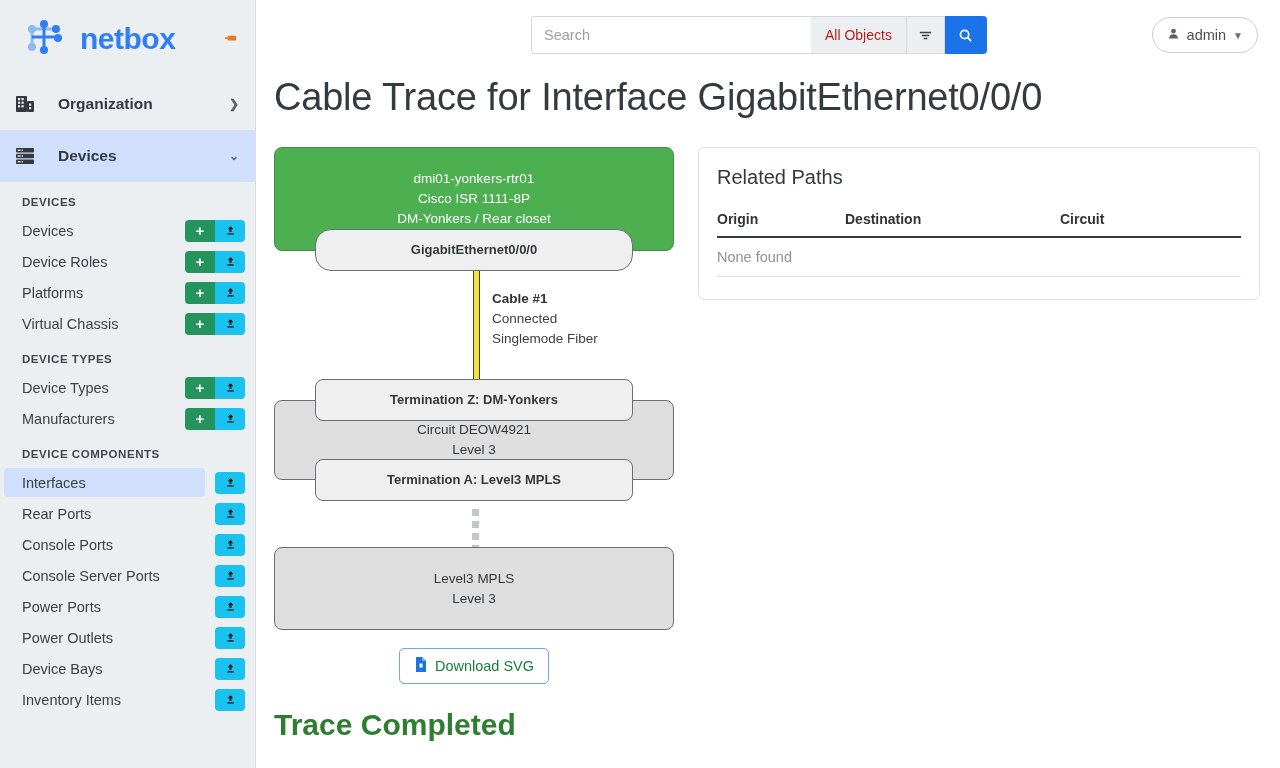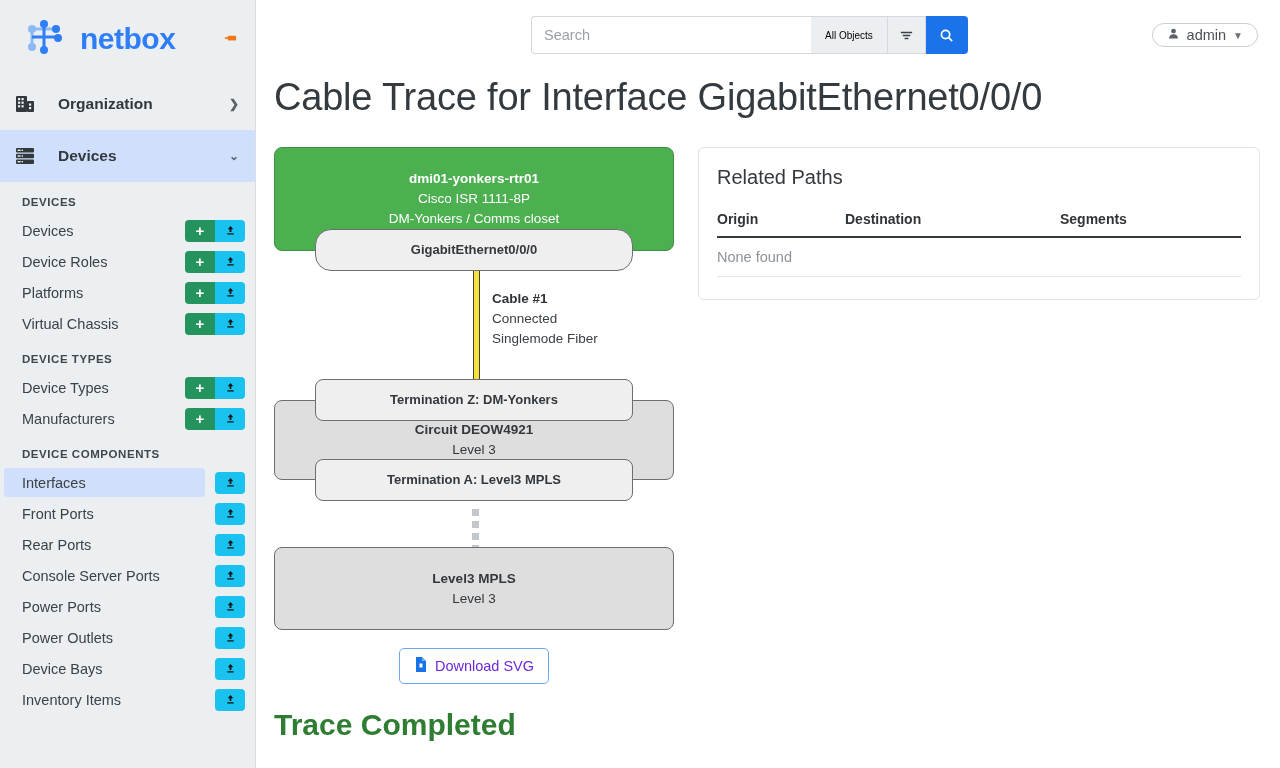--- a/index.html
+++ b/index.html
@@ -81,54 +81,54 @@
   .search-input {
     width: 280px; height: 38px; border: 1px solid #d5d9dd; border-right: none;
     border-radius: 4px 0 0 4px; padding: 0 12px; font-size: 14.5px;
     font-family: "Liberation Sans", sans-serif; color: #3c4145;
     background: #fff; outline: none;
   }
   .search-input::placeholder { color: #9aa0a6; }
   .search-scope {
     display: flex; align-items: center; padding: 12px 14px; height: 38px;
     background: #eceff1; border: 1px solid #d5d9dd; border-left: none;
-    font-size: 10px; color: #000000; cursor: pointer; white-space: nowrap;
+    font-size: 14px; color: #b91c1c; cursor: pointer; white-space: nowrap;
   }
   .search-filter {
     display: flex; align-items: center; justify-content: center; width: 38px; height: 38px;
     background: #eceff1; border: 1px solid #d5d9dd; border-left: none;
     cursor: pointer; color: #3c4145;
   }
   .search-go {
     display: flex; align-items: center; justify-content: center;
     width: 42px; height: 38px; background: #1a73e8; cursor: pointer;
     border-radius: 0 4px 4px 0; color: #fff;
   }
   .user-btn {
-    display: flex; align-items: center; gap: 7px; height: 24px;
+    display: flex; align-items: center; gap: 7px; height: 36px;
     padding: 8px 14px; border: 1px solid #c9ced3; border-radius: 18px;
     font-size: 14.5px; color: #4a5057; cursor: pointer; background: #fff;
     margin-left: auto;
   }
   .user-btn .caret { font-size: 10px; color: #6b7177; }
 
   .page-title {
     font-size: 38px; font-weight: 400; color: #333a40;
     padding: 6px 0 0 18px; letter-spacing: -0.2px;
   }
 
   .content { display: flex; padding: 28px 20px 0 18px; gap: 24px; }
   .trace-col { width: 400px; flex: 0 0 400px; position: relative; }
   .side-col { flex: 1; padding-top: 0px; }
   .node {
     position: relative; border-radius: 8px; text-align: center;
     border: 1px solid #55585c; display: flex; flex-direction: column;
     justify-content: center; align-items: center;
   }
-  .node .n-title { font-size: 13.5px; font-weight: 700; line-height: 20px; }
+  .node .n-title { font-size: 13.5px; font-weight: 400; line-height: 20px; }
   .node .n-sub { font-size: 13.5px; font-weight: 400; line-height: 20px; }
 
   .node-device {
     height: 104px; background: #4caf50; color: #ffffff;
     border-color: #3f8f43; width: 400px;
   }
   .node-term {
     height: 42px; background: #efefef; color: #33383d;
     width: 318px; margin: 0 auto; border-color: #6b6e72;
     position: relative; z-index: 3;
@@ -157,21 +157,21 @@
 
   .dot-seg { height: 46px; position: relative; }
   .dot-seg .dot {
     position: absolute; left: 198px; width: 7px; height: 7px; background: #c3c7cb;
   }
 
   .dl-wrap { display: flex; justify-content: center; margin-top: 18px; }
   .dl-btn {
     display: inline-flex; align-items: center; gap: 7px;
     border: 1px solid #6ea8f0; border-radius: 5px; background: #fff;
-    color: #6d28d9; font-size: 14.5px; padding: 8px 14px; cursor: pointer;
+    color: #15803d; font-size: 14.5px; padding: 8px 14px; cursor: pointer;
   }
   .dl-btn svg { width: 14px; height: 15px; }
 
   .trace-status {
     text-align: left; font-size: 30px; color: #2e7d32;
     font-weight: 700; margin-top: 24px;
   }
 
   
   .card {
@@ -349,32 +349,32 @@
       <span class="btn-group">
         <span class="mini-btn imp solo">
           <svg viewBox="0 0 12 12" fill="#111">
               <path d="M6 1L9 4.5H7v3H5v-3H3L6 1z"></path>
               <rect x="2.5" y="9" width="7" height="1.4"></rect>
             </svg>
         </span>
       </span>
     </div>
     <div class="nav-row">
-      <span class="nr-label">Front Ports</span>
-      <span class="btn-group">
-        <span class="mini-btn imp solo">
-          <svg viewBox="0 0 12 12" fill="#111">
-              <path d="M6 1L9 4.5H7v3H5v-3H3L6 1z"></path>
-              <rect x="2.5" y="9" width="7" height="1.4"></rect>
-            </svg>
-        </span>
-      </span>
-    </div>
-    <div class="nav-row">
       <span class="nr-label">Rear Ports</span>
+      <span class="btn-group">
+        <span class="mini-btn imp solo">
+          <svg viewBox="0 0 12 12" fill="#111">
+              <path d="M6 1L9 4.5H7v3H5v-3H3L6 1z"></path>
+              <rect x="2.5" y="9" width="7" height="1.4"></rect>
+            </svg>
+        </span>
+      </span>
+    </div>
+    <div class="nav-row">
+      <span class="nr-label">Console Ports</span>
       <span class="btn-group">
         <span class="mini-btn imp solo">
           <svg viewBox="0 0 12 12" fill="#111">
               <path d="M6 1L9 4.5H7v3H5v-3H3L6 1z"></path>
               <rect x="2.5" y="9" width="7" height="1.4"></rect>
             </svg>
         </span>
       </span>
     </div>
     <div class="nav-row">
@@ -471,21 +471,21 @@
 
     <h1 class="page-title">Cable Trace for Interface GigabitEthernet0/0/0</h1>
 
     <div class="content">
 
       <div class="trace-col">
 
         <div class="node node-device">
           <div class="n-title">dmi01-yonkers-rtr01</div>
           <div class="n-sub">Cisco ISR 1111-8P</div>
-          <div class="n-sub">DM-Yonkers / Comms closet</div>
+          <div class="n-sub">DM-Yonkers / Rear closet</div>
         </div>
 
         <div class="node node-term overlap-up">
           <div class="n-title">GigabitEthernet0/0/0</div>
         </div>
 
         <div class="cable-seg">
           <div class="cable-line"></div>
           <div class="cable-labels">
             <div class="cl-title">Cable #1</div>
@@ -537,21 +537,21 @@
       </div>
 
       <div class="side-col">
         <div class="card">
           <div class="card-title">Related Paths</div>
           <table class="paths">
             <thead>
               <tr>
                 <th class="col-origin">Origin</th>
                 <th class="col-dest">Destination</th>
-                <th>Segments</th>
+                <th>Circuit</th>
               </tr>
             </thead>
             <tbody>
               <tr>
                 <td colspan="3">None found</td>
               </tr>
             </tbody>
           </table>
         </div>
       </div>

